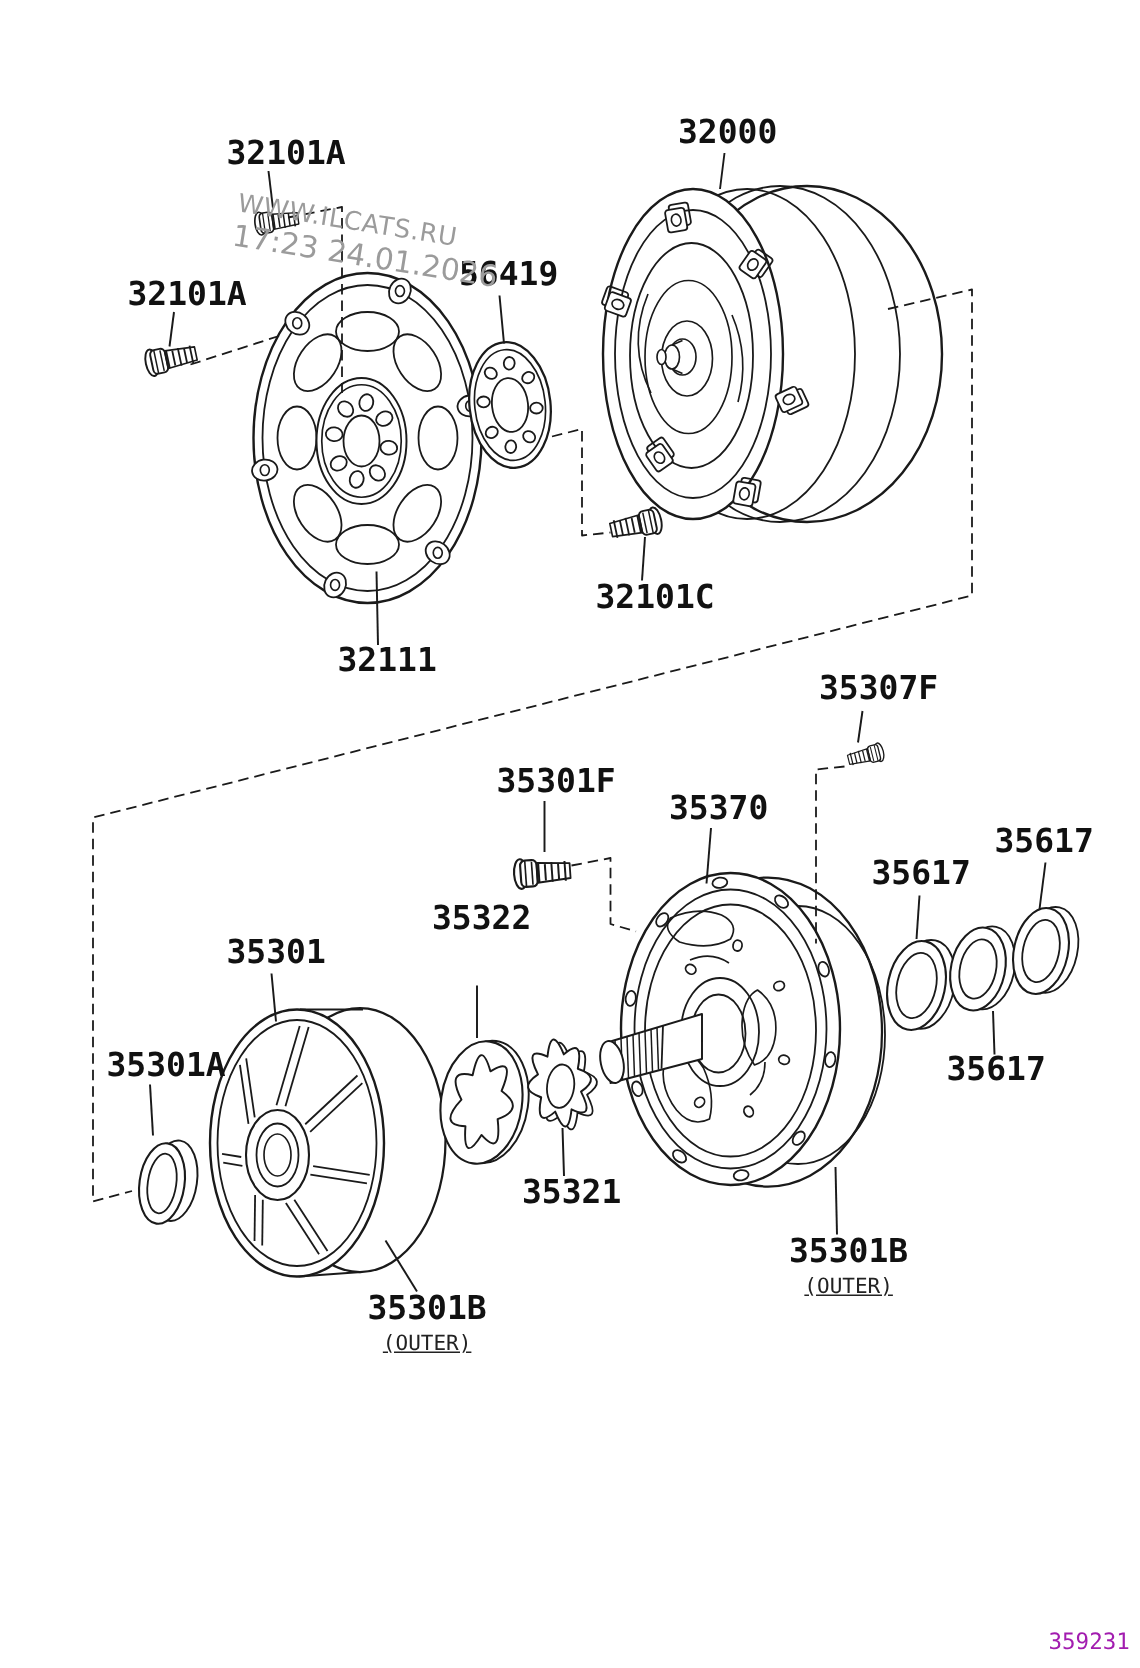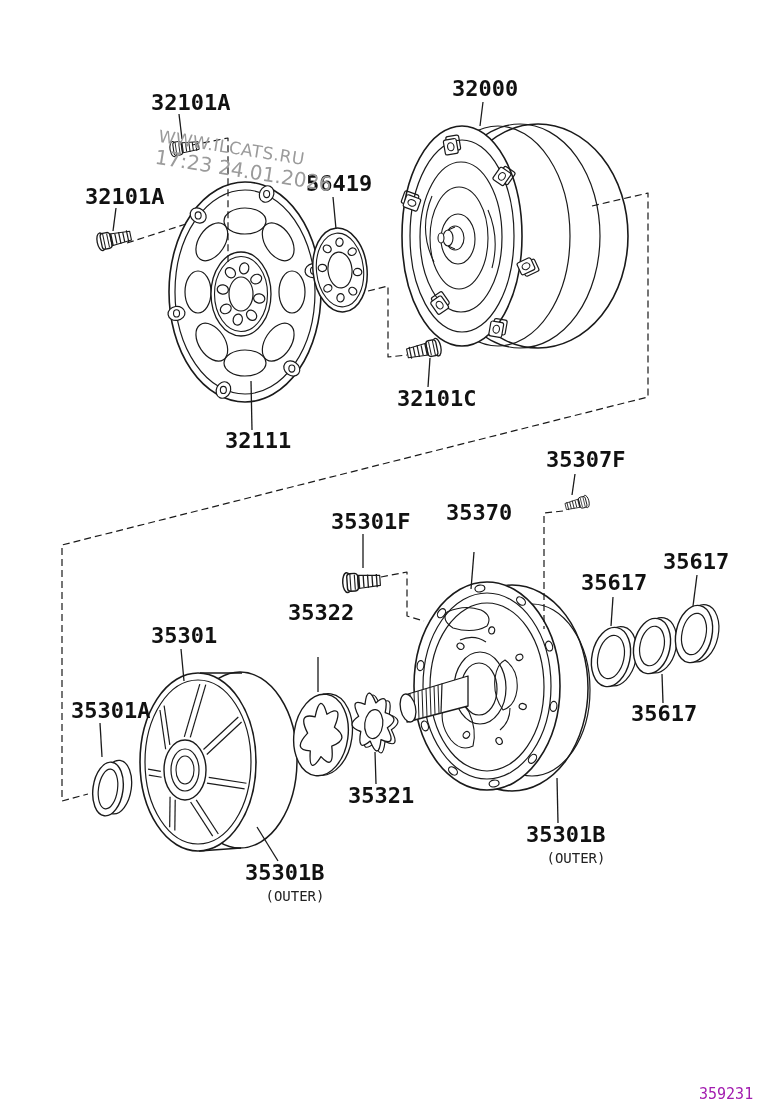--- a/index.html
+++ b/index.html
@@ -1,21 +1,21 @@
 <!DOCTYPE html>
 <html><head>
 <meta charset="utf-8">
 <style>
   html,body{margin:0;padding:0;background:#fff;}
   #page{position:relative;width:760px;height:1112px;background:#fff;overflow:hidden;
         font-family:"DejaVu Sans Mono",monospace;}
   .callout{position:absolute;font:bold 22px "DejaVu Sans Mono",monospace;color:#111;
            white-space:nowrap;line-height:22px;cursor:pointer;}
-  .qual{font:normal 14px "DejaVu Sans Mono",monospace;color:#222;text-align:right;
-        line-height:16px;margin-top:4px;}
+  .qual{font:normal 14px "DejaVu Sans Mono",monospace;color:#222;text-align:center;
+        line-height:16px;margin-top:4px;text-decoration:underline;}
   .group-label{text-align:center;}
   #watermark{position:absolute;left:160px;top:127px;color:#9b9b9b;
              transform:rotate(9deg);transform-origin:0 0;white-space:nowrap;}
   #watermark .wm1{font:normal 17px "DejaVu Sans",sans-serif;letter-spacing:.5px;line-height:19px;}
   #watermark .wm2{font:normal 20px "DejaVu Sans",sans-serif;line-height:22px;}
   #fignum{position:absolute;left:699px;top:1085px;font:normal 15px "DejaVu Sans Mono",monospace;color:#a21caf;}
   svg{position:absolute;left:0;top:0;}
 </style>
 </head>
 <body>
@@ -319,21 +319,21 @@
   </svg>
 
   <div class="callout" style="left:151px;top:92px">32101A</div>
   <div class="callout" style="left:85px;top:186px">32101A</div>
   <div class="callout" style="left:306px;top:173px">56419</div>
   <div class="callout" style="left:452px;top:78px">32000</div>
   <div class="callout" style="left:225px;top:430px">32111</div>
   <div class="callout" style="left:397px;top:388px">32101C</div>
   <div class="callout" style="left:546px;top:449px">35307F</div>
   <div class="callout" style="left:331px;top:511px">35301F</div>
-  <div class="callout" style="left:446px;top:502px">35370</div>
+  <div class="callout" style="left:446px;top:529px">35370</div>
   <div class="callout" style="left:581px;top:572px">35617</div>
   <div class="callout" style="left:663px;top:551px">35617</div>
   <div class="callout" style="left:631px;top:703px">35617</div>
   <div class="callout" style="left:151px;top:625px">35301</div>
   <div class="callout" style="left:71px;top:700px">35301A</div>
   <div class="callout" style="left:288px;top:602px">35322</div>
   <div class="callout" style="left:348px;top:785px">35321</div>
 
   <div class="callout group-label" style="left:245px;top:862px">
     <div>35301B</div>

